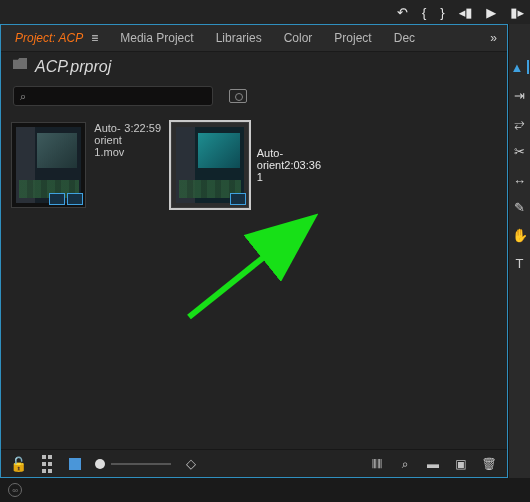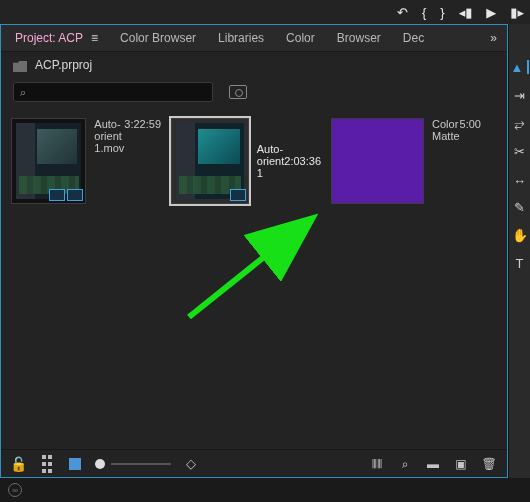--- a/index.html
+++ b/index.html
@@ -44,32 +44,33 @@
     display: flex;
     align-items: center;
     gap: 22px;
     padding: 6px 10px 6px 14px;
     background: #2a2a2a;
     color: #b8b8b8;
     font-size: 12px;
     border-bottom: 1px solid #1a1a1a;
   }
   .tab { cursor: pointer; white-space: nowrap; }
-  .tab.active { color: #f9a8d4; }
+  .tab.active { color: #f97316; font-style: italic; }
   .tab-menu { color: #d0d0d0; margin-left: -14px; }
   .tab-overflow { margin-left: auto; color: #d0d0d0; }
 
   
   .projrow {
     display: flex;
-    align-items: flex-end;
+    align-items: flex-start;
     gap: 8px;
     padding: 6px 12px;
     color: #d8d8d8;
-    font-size: 12px;
+    font-size: 16px;
+    font-style: italic;
   }
   .folder-icon { width: 14px; height: 11px; background: #8e8e8e; clip-path: polygon(0 15%,35% 15%,45% 0,100% 0,100% 100%,0 100%); opacity:.7;}
   
   .searchrow {
     display: flex;
     align-items: center;
     gap: 10px;
     padding: 4px 12px 6px 12px;
   }
   .searchbox {
@@ -226,24 +227,24 @@
   <span class="ticon">▶</span>
   <span class="ticon">▮▸</span>
 </div>
 
 <div class="main-row">
   <div class="panel">
 
     <div class="tabbar">
       <span class="tab active">Project: ACP</span>
       <span class="tab-menu">≡</span>
-      <span class="tab">Color Browser</span>
+      <span class="tab">Media Project</span>
       <span class="tab">Libraries</span>
       <span class="tab">Color</span>
-      <span class="tab">Browser</span>
+      <span class="tab">Project</span>
       <span class="tab">Dec</span>
       <span class="tab-overflow">»</span>
     </div>
 
     <div class="projrow">
       <span class="folder-icon"></span>
       <span>ACP.prproj</span>
     </div>
 
     <div class="searchrow">
@@ -280,29 +281,20 @@
           <div class="badge">
               <span></span>
             </div>
         </div>
         <div class="clip-meta">
           <span>Auto-orient 1</span>
           <span>2:03:36</span>
         </div>
       </div>
 
-      <div class="clip">
-        <div class="thumb">
-          <div class="matte"></div>
-        </div>
-        <div class="clip-meta">
-          <span>Color Matte</span>
-          <span>5:00</span>
-        </div>
-      </div>
     </div>
 
     <div class="bottombar">
       <span class="bicon lock">🔓</span>
       <span class="bicon">
         <span class="bullets col">
             <span></span>
             <span></span>
             <span></span>
           </span>

